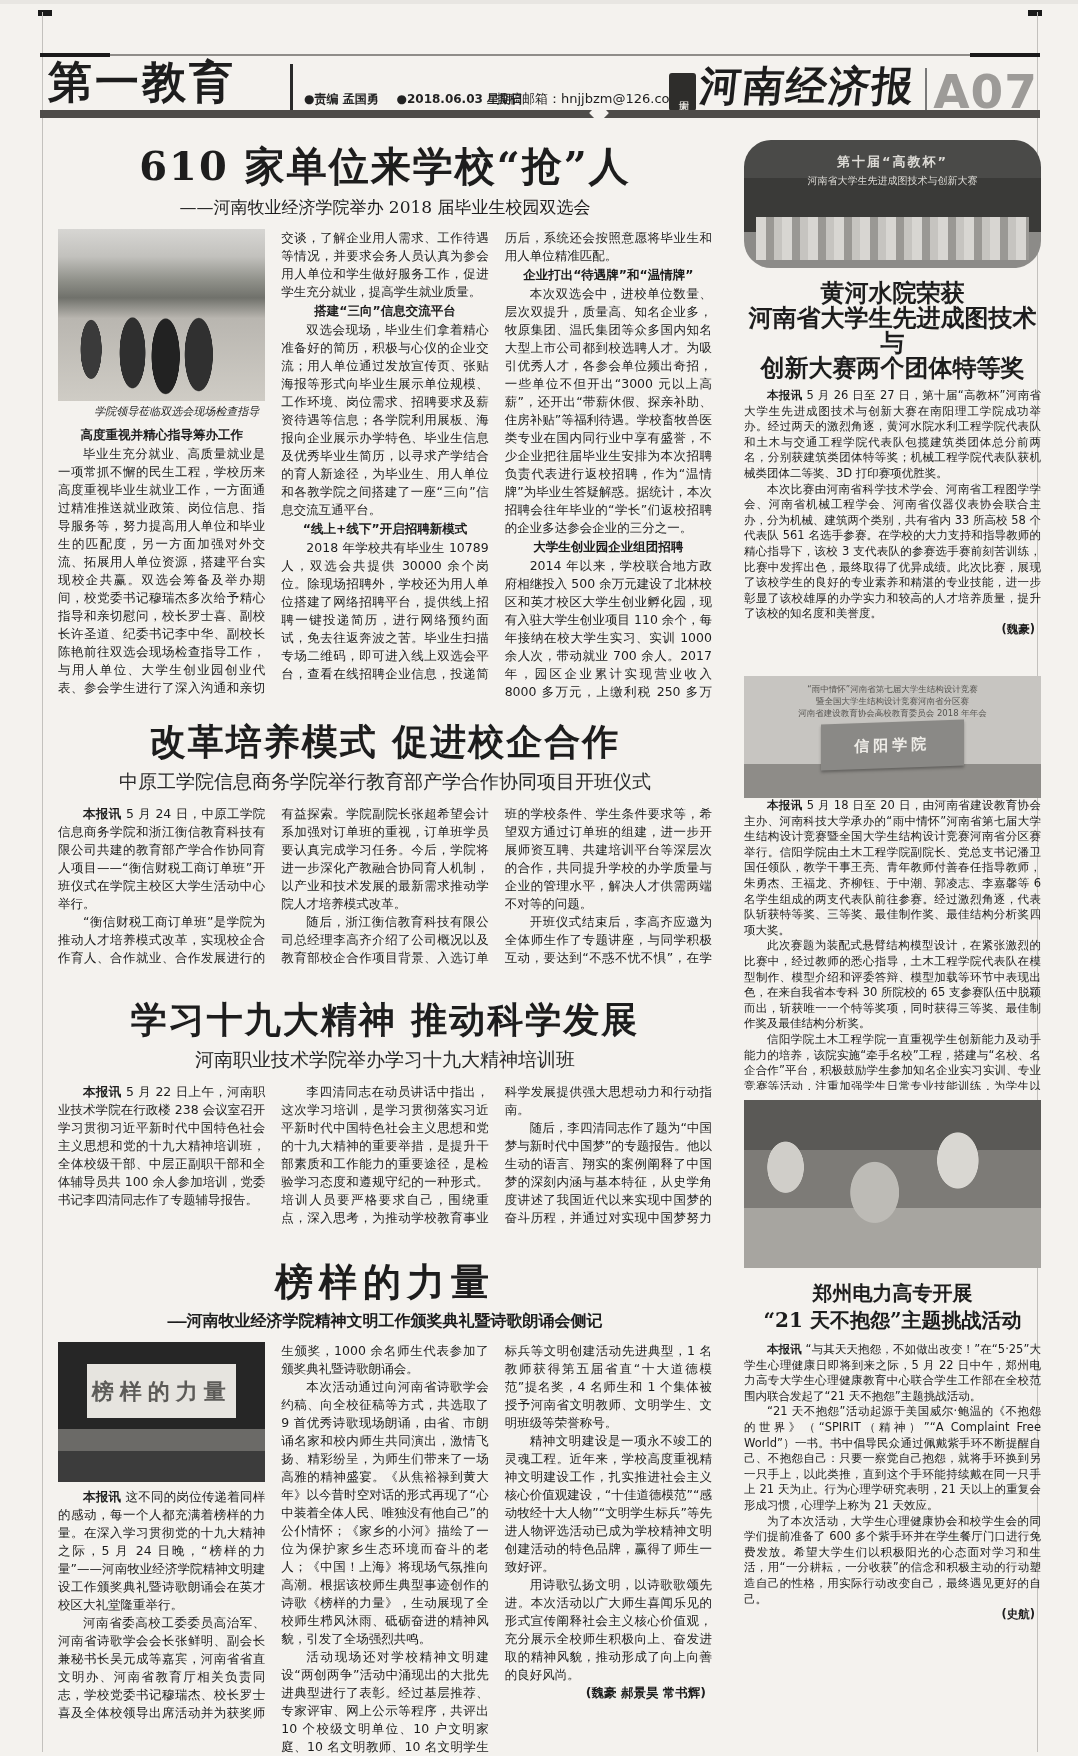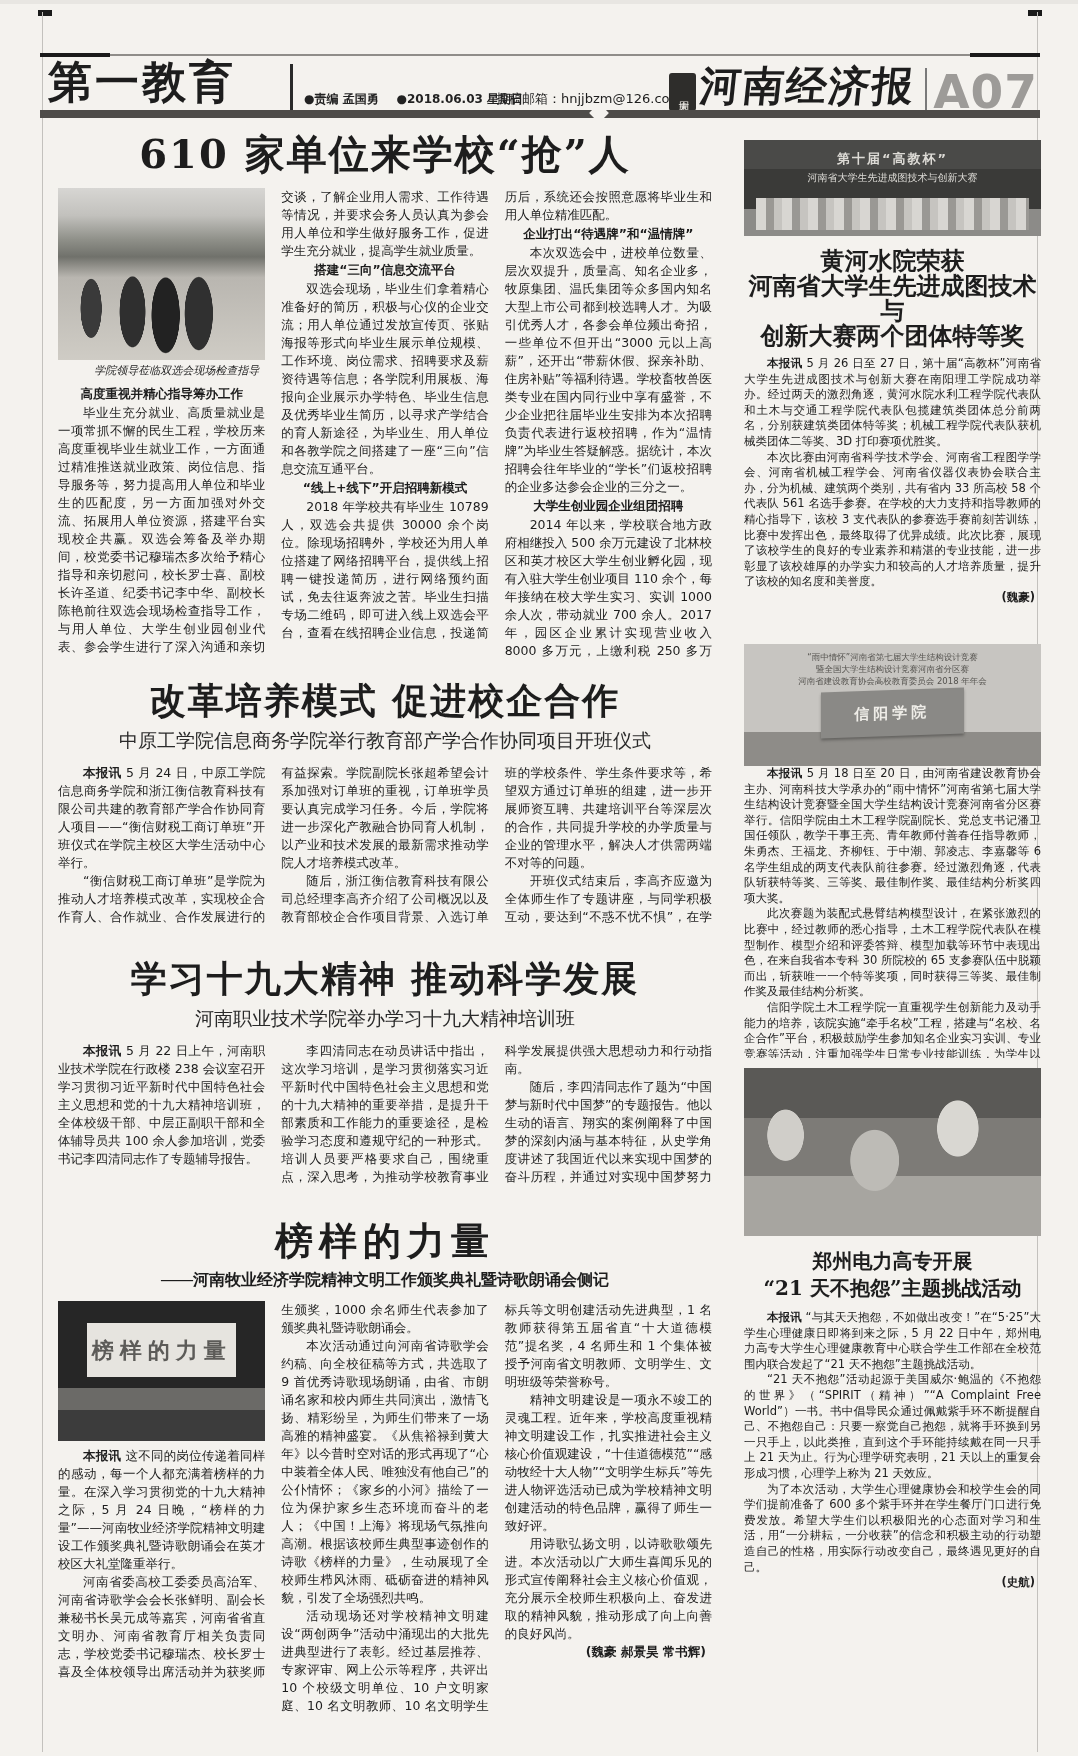--- a/index.html
+++ b/index.html
@@ -28,29 +28,29 @@
           display:flex; align-items:center; justify-content:center; writing-mode:vertical-rl;
           border-radius:3px; margin-right:4px; margin-bottom:3px; }
   .masthead { font-family:"DejaVu Serif", serif; font-weight:900; font-size:41px; letter-spacing:2px;
               transform:skewX(-6deg); padding-right:8px; }
   .h-div2 { width:2px; height:46px; background:#7a7a7a; margin:0 6px 0 2px; }
   .pageno { font-size:47px; line-height:44px; font-weight:700; color:#9d9b98; letter-spacing:1px; }
   .hdr-bar { position:absolute; left:40px; right:38px; top:106px; height:8px; background:#4e4c49; }
   .notch { position:absolute; left:552px; top:-4px; width:14px; height:14px; background:#f4f2ee; transform:rotate(45deg); }
 
   
-  .left-main { position:absolute; left:58px; top:126px; width:654px; }
+  .left-main { position:absolute; left:58px; top:138px; width:654px; }
   .a-head { text-align:center; }
   .a-head h1 { font-family:"DejaVu Serif", serif; font-weight:900; letter-spacing:2px; }
   .a1 h1 { font-size:40px; line-height:48px; }
   .a2 h1, .a3 h1 { font-size:36px; line-height:44px; }
   .a4 h1 { font-size:38px; line-height:46px; letter-spacing:6px; }
   .a-sub { font-size:17px; font-family:"DejaVu Serif", serif; margin-top:6px; }
   .a-sub.hei { font-family:"DejaVu Sans", sans-serif; font-size:19px; color:#2a2a2a; font-weight:500; }
-  .a-sub.bold { font-weight:bold; font-size:16px; font-family:Liberation Serif, serif; }
+  .a-sub.bold { font-weight:bold; font-size:16px; font-family:Liberation Mono, monospace; }
 
   .cols3 { column-count:3; column-gap:16px; column-fill:auto; overflow:hidden;
            text-align:justify; font-size:12.5px; line-height:18px; margin-top:10px; }
   .cols3 p.para, .cols3 p.lead { text-indent:2em; }
   .cols3 h4.sub { font-size:12.5px; text-align:center; font-weight:bold; break-inside:avoid; padding:1px 0; }
   p.byline { text-align:right; font-weight:bold; padding-right:6px; }
   b.leadtag { font-weight:900; }
 
   figure.photo { width:100%; break-inside:avoid; position:relative; overflow:hidden; }
   .caption { font-size:11px; font-family:"DejaVu Serif", serif; font-style:italic;
@@ -73,21 +73,21 @@
   .sidebar { position:absolute; left:744px; top:136px; width:297px; }
   .sb-art { margin-bottom:10px; }
   .sb-head { text-align:center; font-family:"DejaVu Serif", serif; font-weight:900; margin:12px 0 8px; }
   .sb-head .ln { display:block; }
   .s1 .sb-head { font-size:24px; line-height:25px; }
   .s2 .sb-head, .s3 .sb-head { font-size:20px; line-height:27px; }
   .sb-body { font-size:11.5px; line-height:15.6px; text-align:justify; overflow:hidden; }
   .sb-body p.para, .sb-body p.lead { text-indent:2em; }
   .s1 .sb-body { height:278px; } .s2 .sb-body { height:292px; } .s3 .sb-body { height:360px; }
 
-  .s1-photo { height:96px; background:linear-gradient(180deg,#4a4a48 0 30%, #3a3a38 30% 72%, #8c8b88 72% 100%); }
+  .s1-photo { height:128px; background:linear-gradient(180deg,#4a4a48 0 30%, #3a3a38 30% 72%, #8c8b88 72% 100%);border-radius:27px; }
   .s1-banner { position:absolute; left:4%; top:10%; width:92%; text-align:center; color:#dddbd6; }
   .s1-banner .b1 { font-size:13px; font-weight:bold; letter-spacing:2px; }
   .s1-banner .b2 { font-size:10px; margin-top:3px; }
   .s1-photo .crowd { position:absolute; bottom:6%; left:4%; width:92%; height:34%;
       background:repeating-linear-gradient(90deg,#d8d6d2 0 10px,#9a9894 10px 18px,#c6c4c0 18px 26px); }
 
   .s2-photo { height:122px; background:linear-gradient(180deg,#c7c5c1 0 72%, #8e8c88 72% 100%); }
   .s2-banner { position:absolute; left:3%; top:6%; width:94%; text-align:center; color:#55534f; }
   .s2-banner div { font-size:8.5px; line-height:12px; white-space:nowrap; overflow:hidden; }
   .s2-flag { position:absolute; left:26%; top:38%; width:48%; height:38%; background:#8a8986;
@@ -129,20 +129,21 @@
   </header>
   <div class="hdr-bar">
     <i class="notch"></i>
   </div>
 
   <main class="left-main">
 
     <section class="a1">
       <div class="a-head">
         <h1>610 家单位来学校“抢”人</h1>
+        <p class="a-sub">——河南牧业经济学院举办 2018 届毕业生校园双选会</p>
       </div>
       <div class="cols3" style="height:474px">
         <figure class="photo a1-photo"></figure>
         <figcaption class="caption">学院领导莅临双选会现场检查指导</figcaption>
           <h4 class="sub">高度重视并精心指导筹办工作</h4>
           <p class="para">毕业生充分就业、高质量就业是一项常抓不懈的民生工程，学校历来高度重视毕业生就业工作，一方面通过精准推送就业政策、岗位信息、指导服务等，努力提高用人单位和毕业生的匹配度，另一方面加强对外交流、拓展用人单位资源，搭建平台实现校企共赢。双选会筹备及举办期间，校党委书记穆瑞杰多次给予精心指导和亲切慰问，校长罗士喜、副校长许圣道、纪委书记李中华、副校长陈艳前往双选会现场检查指导工作，与用人单位、大学生创业园创业代表、参会学生进行了深入沟通和亲切交谈，了解企业用人需求、工作待遇等情况，并要求会务人员认真为参会用人单位和学生做好服务工作，促进学生充分就业，提高学生就业质量。</p>
           <h4 class="sub">搭建“三向”信息交流平台</h4>
           <p class="para">双选会现场，毕业生们拿着精心准备好的简历，积极与心仪的企业交流；用人单位通过发放宣传页、张贴海报等形式向毕业生展示单位规模、工作环境、岗位需求、招聘要求及薪资待遇等信息；各学院利用展板、海报向企业展示办学特色、毕业生信息及优秀毕业生简历，以寻求产学结合的育人新途径，为毕业生、用人单位和各教学院之间搭建了一座“三向”信息交流互通平台。</p>
           <h4 class="sub">“线上+线下”开启招聘新模式</h4>
           <p class="para">2018 年学校共有毕业生 10789 人，双选会共提供 30000 余个岗位。除现场招聘外，学校还为用人单位搭建了网络招聘平台，提供线上招聘一键投递简历，进行网络预约面试，免去往返奔波之苦。毕业生扫描专场二维码，即可进入线上双选会平台，查看在线招聘企业信息，投递简历后，系统还会按照意愿将毕业生和用人单位精准匹配。</p>

